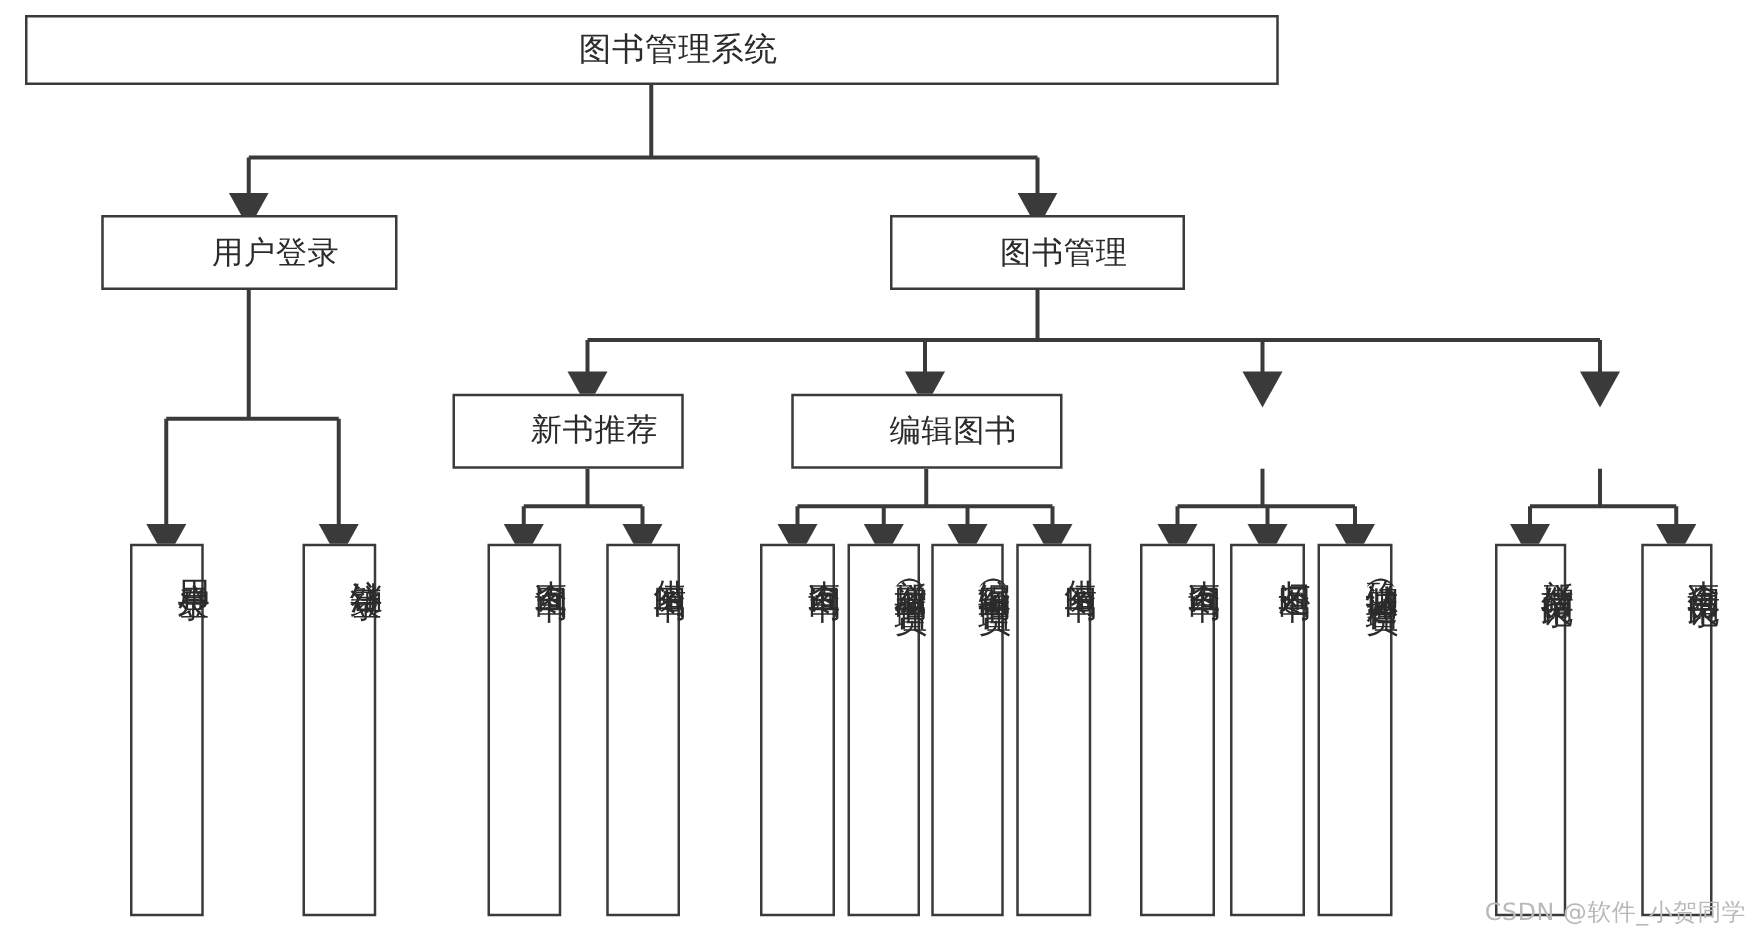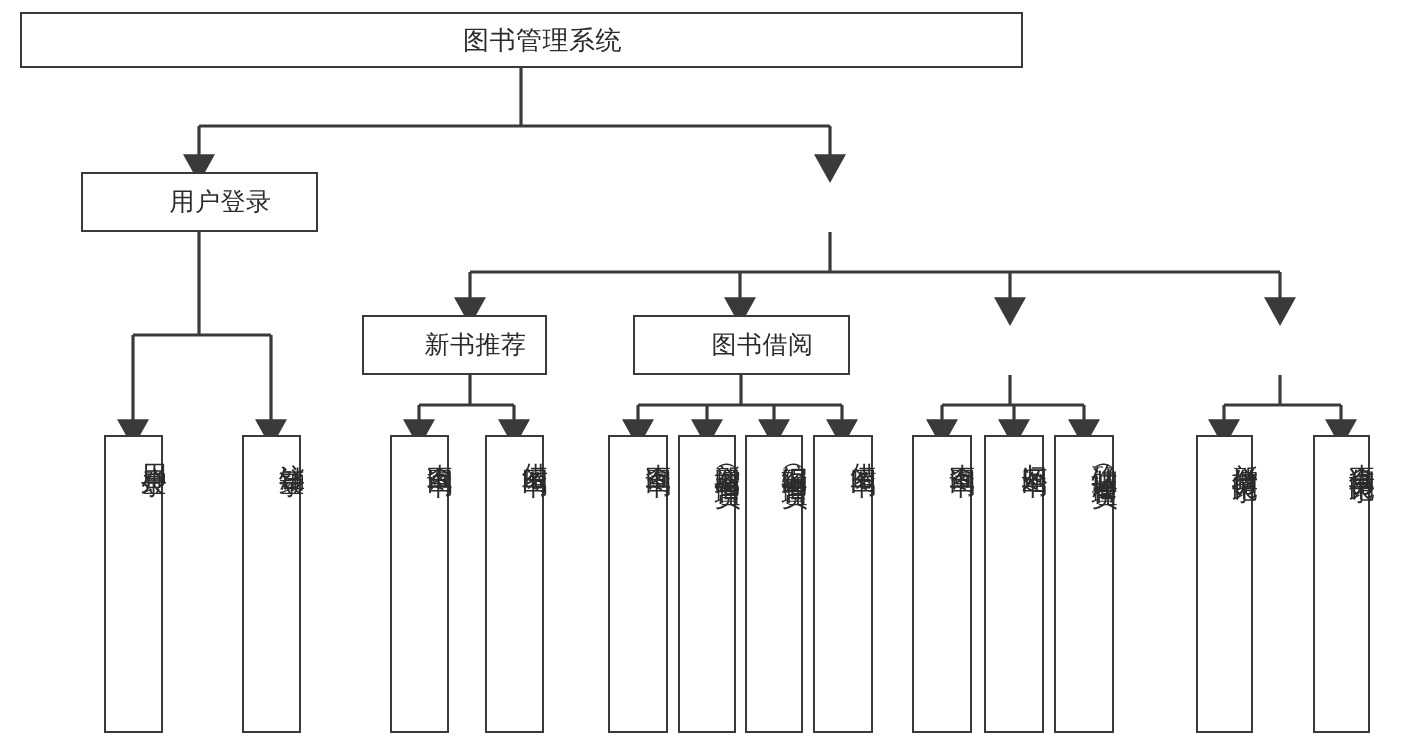--- a/index.html
+++ b/index.html
@@ -128,26 +128,29 @@
     </g>
   </svg>
 
   <div class="node h" id="node-root" style="left:20px; top:12px; width:1003px; height:56px;">
     <span class="label">图书管理系统</span>
   </div>
 
   <div class="node h" style="left:81px; top:172px; width:237px; height:60px;">
     <span class="label">用户登录</span>
   </div>
+  <div class="node h" style="left:712px; top:172px; width:236px; height:60px;">
+    <span class="label">图书管理</span>
+  </div>
 
   <div class="node h" style="left:362px; top:315px; width:185px; height:60px;font-family:Liberation Serif, serif;">
     <span class="label">新书推荐</span>
   </div>
   <div class="node h" style="left:633px; top:315px; width:217px; height:60px;">
-    <span class="label">图书借阅</span>
+    <span class="label">编辑图书</span>
   </div>
 
   <div class="node v" style="left:104px; top:435px; width:59px; height:298px;">
     <span class="label">用户登录</span>
   </div>
   <div class="node v" style="left:242px; top:435px; width:59px; height:298px;">
     <span class="label">注销登录</span>
   </div>
 
   <div class="node v" style="left:390px; top:435px; width:59px; height:298px;">
@@ -180,14 +183,15 @@
     <span class="label">确认归还（管理员）</span>
   </div>
 
   <div class="node v" style="left:1196px; top:435px; width:57px; height:298px;">
     <span class="label">新增借阅记录</span>
   </div>
   <div class="node v" style="left:1313px; top:435px; width:57px; height:298px;">
     <span class="label">查询借阅记录</span>
   </div>
 
+  <div id="watermark">CSDN @软件_小贺同学</div>
 
 </div>
 
 </body></html>

